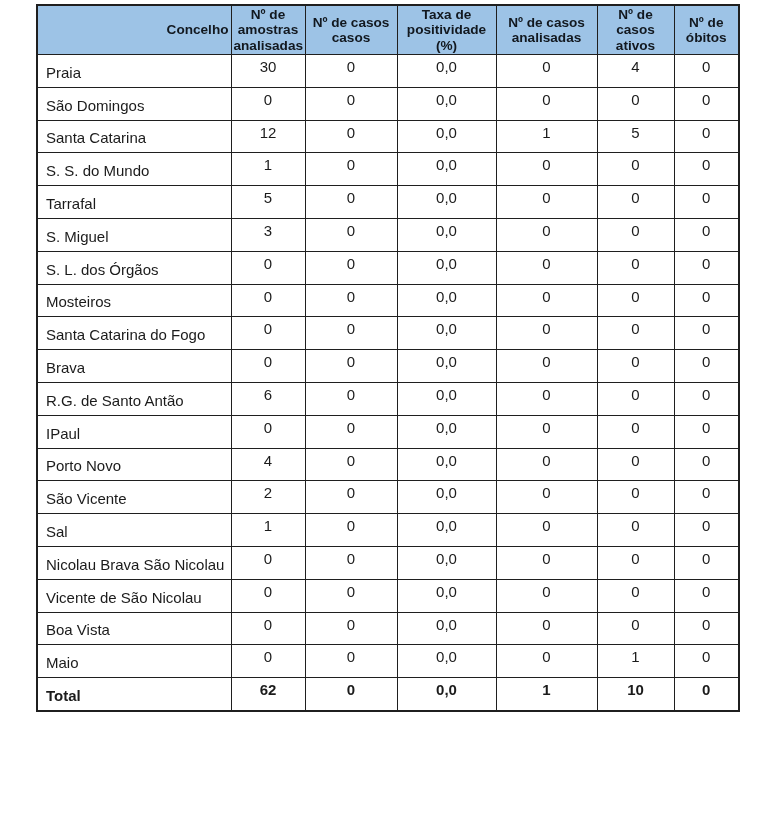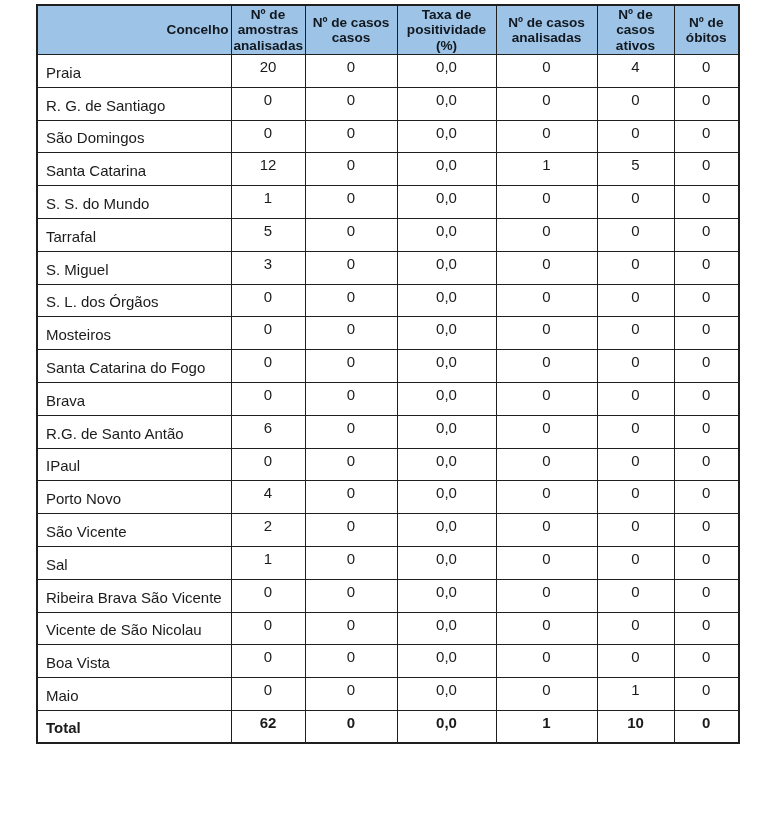--- a/index.html
+++ b/index.html
@@ -83,37 +83,28 @@
         <th>Nº de casos casos</th>
         <th>Taxa de positividade (%)</th>
         <th>Nº de casos analisadas</th>
         <th>Nº de casos ativos</th>
         <th>Nº de óbitos</th>
       </tr>
     </thead>
     <tbody>
   <tr>
     <td class="c-name">Praia</td>
-    <td class="c-num">20</td>
+    <td class="c-num">30</td>
     <td class="c-num">0</td>
     <td class="c-num">0,0</td>
     <td class="c-num">0</td>
     <td class="c-num">4</td>
     <td class="c-num">0</td>
   </tr>
 
-  <tr>
-    <td class="c-name">R. G. de Santiago</td>
-    <td class="c-num">0</td>
-    <td class="c-num">0</td>
-    <td class="c-num">0,0</td>
-    <td class="c-num">0</td>
-    <td class="c-num">0</td>
-    <td class="c-num">0</td>
-  </tr>
 
   <tr>
     <td class="c-name">São Domingos</td>
     <td class="c-num">0</td>
     <td class="c-num">0</td>
     <td class="c-num">0,0</td>
     <td class="c-num">0</td>
     <td class="c-num">0</td>
     <td class="c-num">0</td>
   </tr>
@@ -244,21 +235,21 @@
     <td class="c-name">Sal</td>
     <td class="c-num">1</td>
     <td class="c-num">0</td>
     <td class="c-num">0,0</td>
     <td class="c-num">0</td>
     <td class="c-num">0</td>
     <td class="c-num">0</td>
   </tr>
 
   <tr>
-    <td class="c-name">Ribeira Brava São Vicente</td>
+    <td class="c-name">Nicolau Brava São Nicolau</td>
     <td class="c-num">0</td>
     <td class="c-num">0</td>
     <td class="c-num">0,0</td>
     <td class="c-num">0</td>
     <td class="c-num">0</td>
     <td class="c-num">0</td>
   </tr>
 
   <tr>
     <td class="c-name">Vicente de São Nicolau</td>

